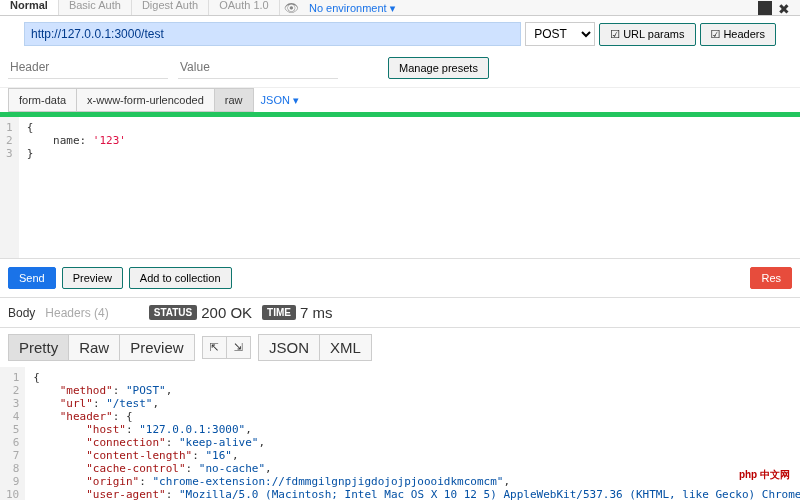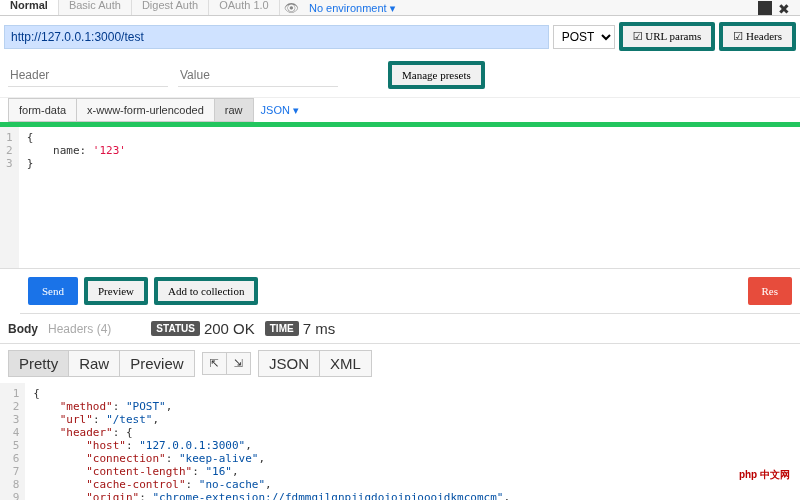--- a/index.html
+++ b/index.html
@@ -6,46 +6,46 @@
 body { font-family: "Helvetica Neue", Arial, sans-serif; font-size: 12px; color: #333; background: #fff; width: 800px; height: 500px; overflow: hidden; }
 .top-tabs { display: flex; align-items: flex-end; border-bottom: 1px solid #ccc; height: 16px; background: #f7f7f7; }
 .top-tabs .tab { padding: 4px 10px; font-size: 11px; color: #999; border-right: 1px solid #ddd; cursor: pointer; }
 .top-tabs .tab.active { background: #fff; color: #333; font-weight: bold; }
 .top-tabs .spacer { flex: 1; }
 .top-tabs .env { color: #1a73e8; font-size: 11px; padding: 0 6px; cursor: pointer; }
 .top-tabs .right-icons { display: flex; gap: 6px; padding-right: 8px; }
 .top-tabs .right-icons span { width: 14px; height: 14px; background: #333; display: inline-block; }
 .top-tabs .right-icons .wrench { background: none; color: #333; font-size: 14px; }
 
-.url-row { display: flex; align-items: center; gap: 4px; padding: 6px 4px; }
+.url-row { display: flex; align-items: center; gap: 4px; padding: 6px 24px; }
 .url-input { flex: 1; background: #cfe2ff; border: 1px solid #b8d1f0; padding: 4px 6px; font-size: 12px; color: #003a8c; }
-.method-select { width: 62px; padding: 3px 4px; border: 1px solid #ccc; background: #fff; font-size: 12px; }
-.btn { padding: 4px 10px; border: 4px solid #0f766e; background: #f1f1f1; font-size: 11px; cursor: pointer; border-radius: 2px; font-family: Liberation Serif, serif; }
+.method-select { width: 70px; padding: 3px 4px; border: 1px solid #ccc; background: #fff; font-size: 12px; }
+.btn { padding: 4px 10px; border: 1px solid #0f766e; background: #f1f1f1; font-size: 11px; cursor: pointer; border-radius: 2px; }
 .btn-primary { background: #1a73e8; color: #fff; border-color: #1a73e8; }
 .btn-danger { background: #e74c3c; color: #fff; border-color: #e74c3c; }
 
 .header-row { display: flex; gap: 10px; padding: 4px 8px 8px; align-items: center; }
 .header-row input { flex: 0 0 160px; border: none; border-bottom: 1px solid #ddd; padding: 4px 2px; font-size: 12px; color: #888; }
 .header-row .preset { margin-left: 40px; }
 
 .body-tabs { display: flex; align-items: center; gap: 0; padding: 0 8px; border-top: 1px solid #eee; border-bottom: 5px solid #22c55e; }
 .body-tabs .btab { padding: 5px 10px; font-size: 11px; border: 1px solid #ccc; background: #f7f7f7; cursor: pointer; margin-right: -1px; }
 .body-tabs .btab.active { background: #e0e0e0; }
 .body-tabs .fmt { color: #1a73e8; font-size: 11px; margin-left: 8px; cursor: pointer; }
 
 .code-area { display: flex; font-family: Menlo, Consolas, monospace; font-size: 11px; height: 142px; overflow: auto; border-bottom: 1px solid #ddd; }
 .gutter { background: #f3f3f3; color: #aaa; text-align: right; padding: 4px 6px; user-select: none; }
 .code { padding: 4px 8px; white-space: pre; }
 .str { color: #d14; }
 
-.action-row { display: flex; align-items: center; gap: 6px; padding: 8px; border-bottom: 1px solid #ddd; margin-left: 20px; }
+.action-row { display: flex; align-items: center; gap: 6px; padding: 8px; border-bottom: 1px solid #ddd; }
 .action-row .spacer { flex: 1; }
 
 .resp-header-row { display: flex; align-items: center; gap: 10px; padding: 6px 8px; border-bottom: 1px solid #ddd; }
-.resp-tab { font-size: 12px; font-weight: bold; color: #333; cursor: pointer; }
+.resp-tab { font-size: 12px; font-weight: normal; color: #333; cursor: pointer; }
 .resp-tab.dim { color: #aaa; font-weight: normal; }
 .chip { background: #555; color: #fff; font-size: 10px; padding: 2px 5px; border-radius: 2px; font-weight: bold; }
 .chip-val { font-size: 15px; margin-left: -6px; }
 
 .fmt-row { display: flex; align-items: center; gap: 0; padding: 6px 8px; }
 .fmt-row .btab { padding: 4px 10px; font-size: 15px; border: 1px solid #ccc; background: #f7f7f7; cursor: pointer; margin-right: -1px; }
 .fmt-row .btab.active { background: #e0e0e0; }
 .fmt-row .iconbtn { padding: 4px 7px; border: 1px solid #ccc; background: #f7f7f7; cursor: pointer; margin-right: -1px; font-size: 11px; }
 
 .resp-code { display: flex; font-family: Menlo, Consolas, monospace; font-size: 11px; height: 140px; overflow: auto; }

